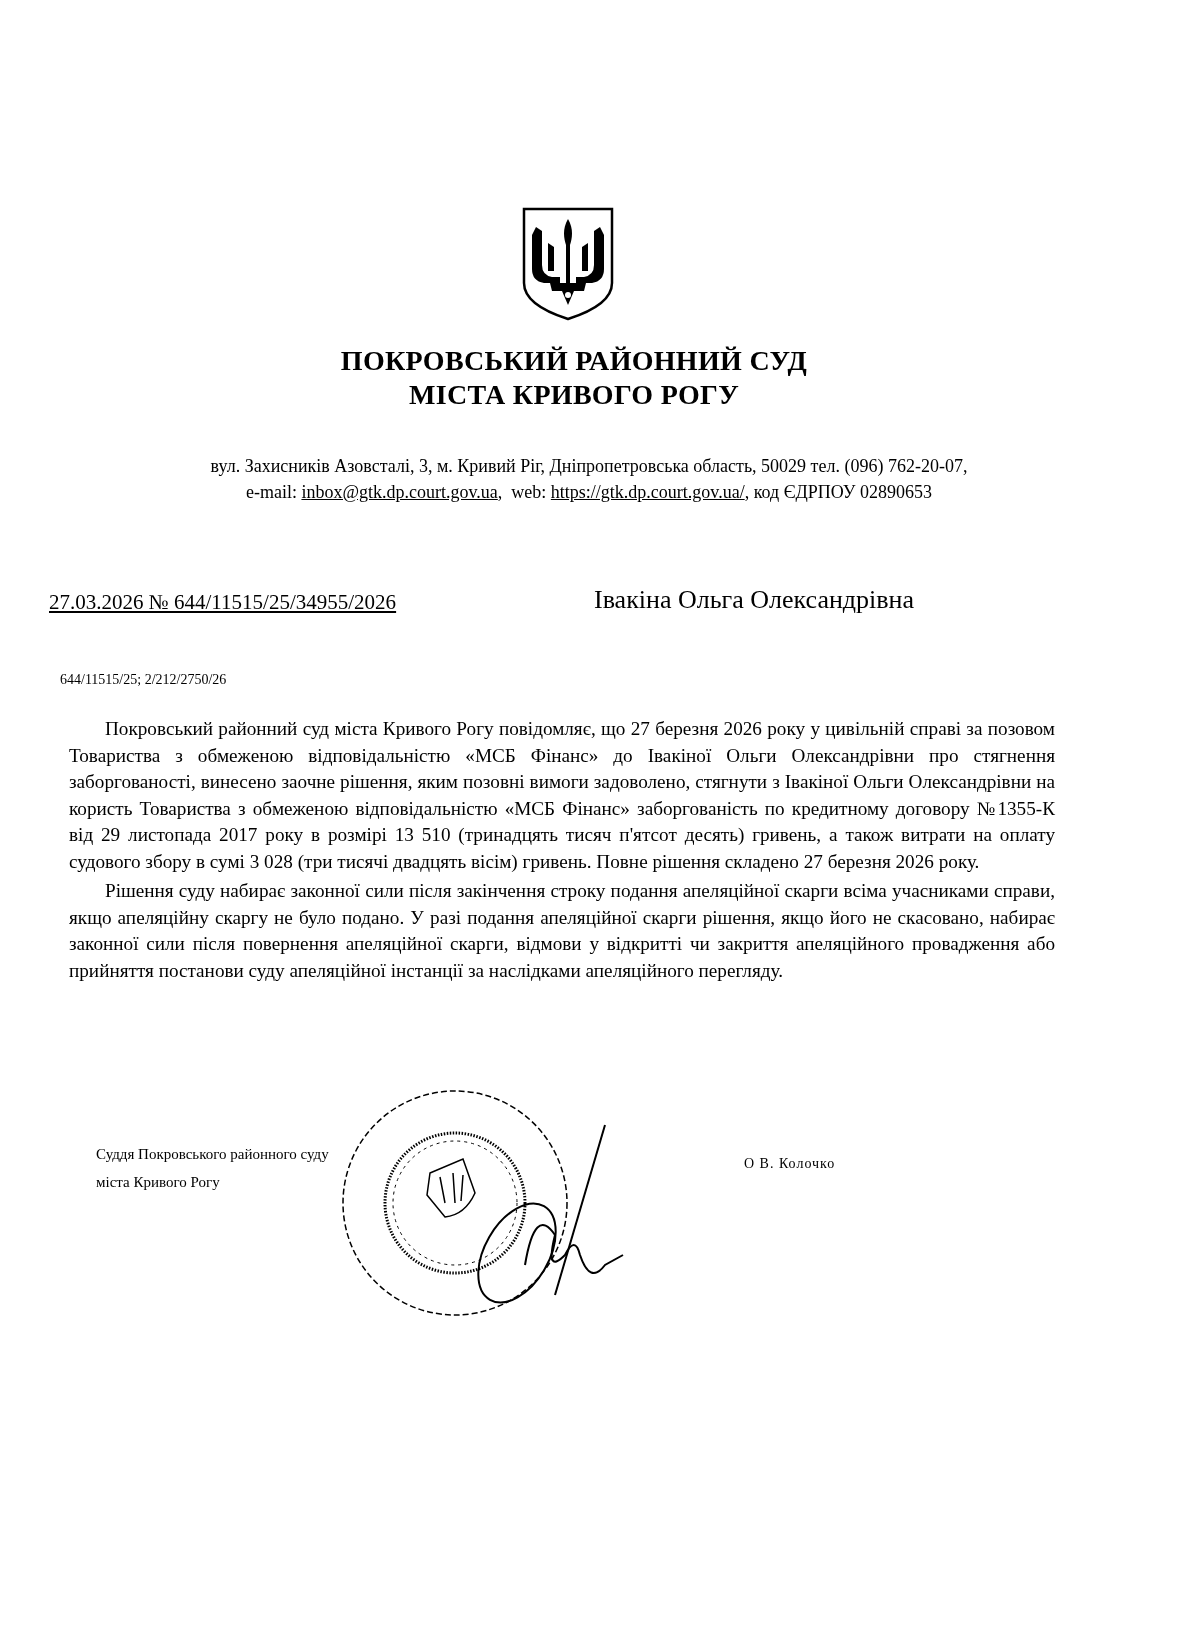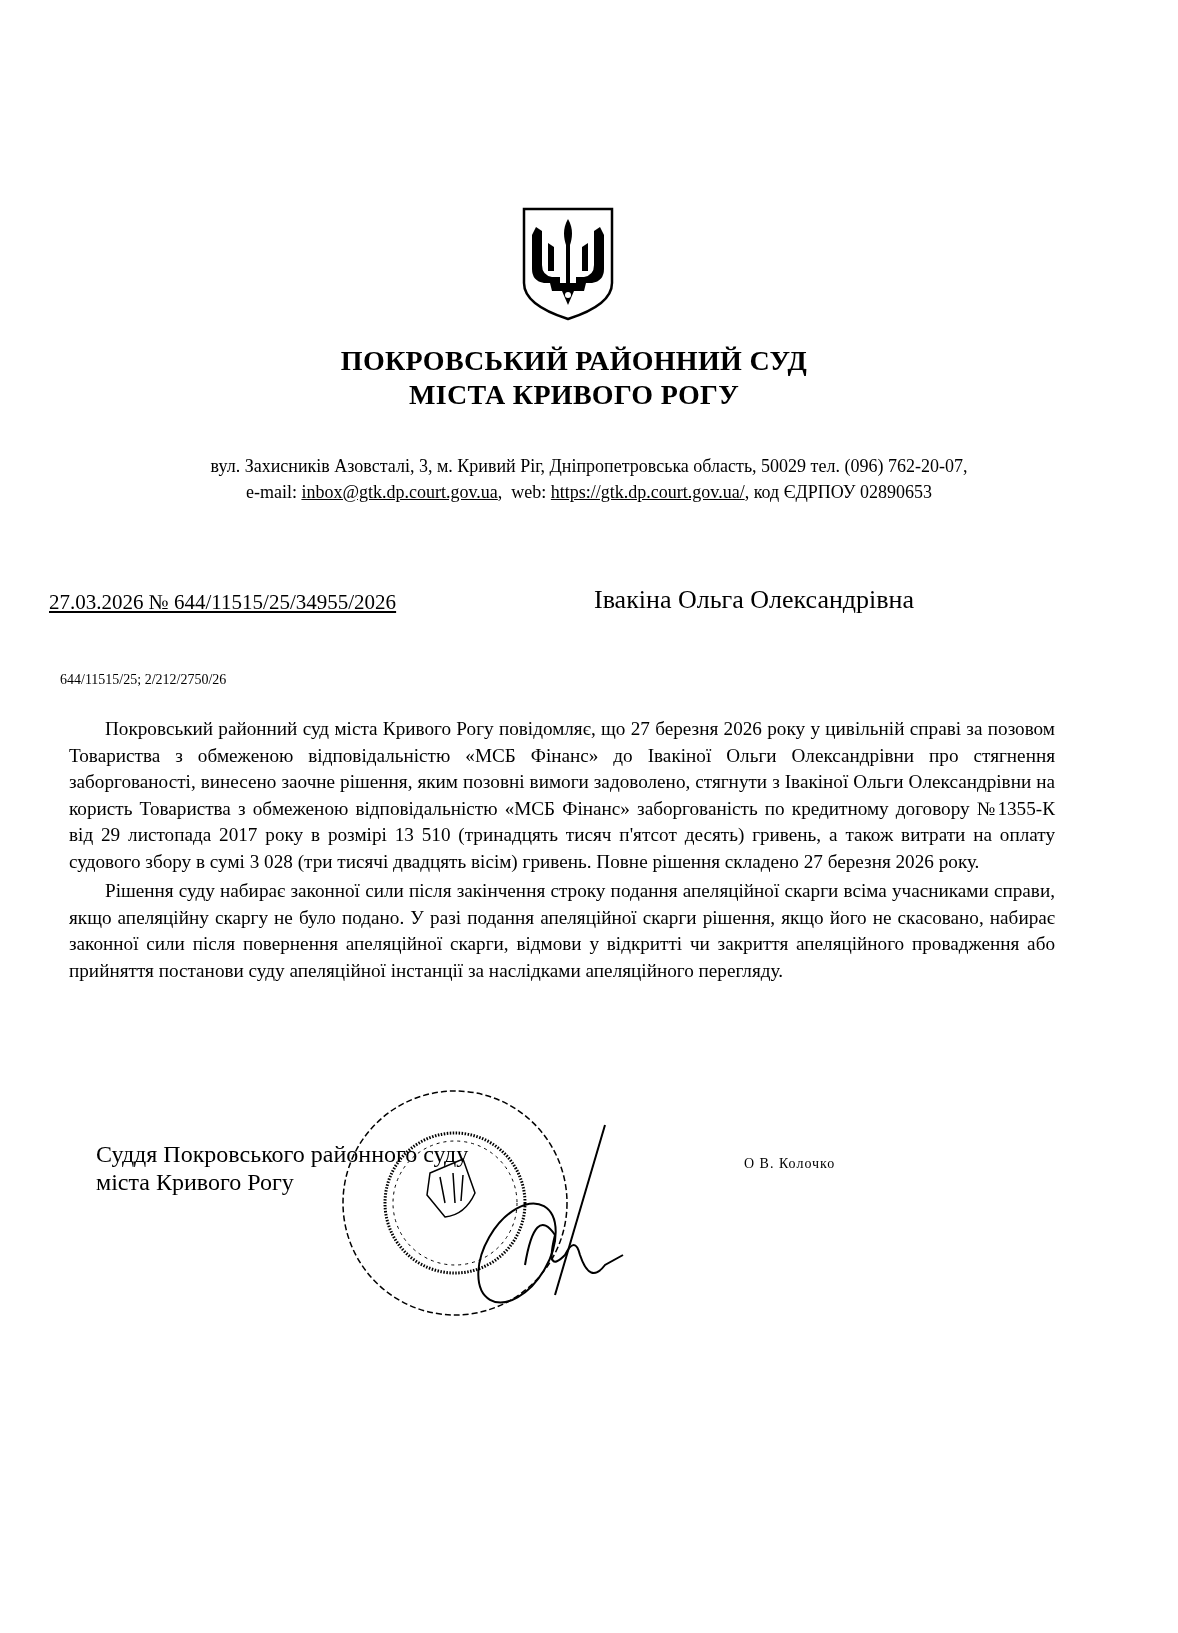--- a/index.html
+++ b/index.html
@@ -19,21 +19,21 @@
 
     .outgoing { position: absolute; left: 28px; top: 590px; font-size: 21px; text-decoration: underline; margin-left: 21px; }
     .refs { position: absolute; left: 32px; top: 672px; font-size: 14px; margin-left: 28px; }
 
     .recipient { position: absolute; left: 594px; top: 586px; font-size: 26px; line-height: 27px; }
     .recipient .indent { padding-left: 14px; }
 
     .body-text { position: absolute; left: 66px; top: 713px; width: 992px; font-size: 19.2px; line-height: 26.5px; text-align: justify; }
     .body-text p { margin: 3px; text-indent: 36px; font-family: Liberation Serif, serif; }
 
-    .sign-left { position: absolute; left: 96px; top: 1140px; font-size: 24px; line-height: 28px; }
+    .sign-left { position: absolute; left: 96px; top: 1140px; font-size: 15px; line-height: 28px; }
     .sign-right { position: absolute; left: 744px; top: 1156px; font-size: 14px; letter-spacing: 1px; }
 
     .stamp { position: absolute; left: 305px; top: 1085px; width: 320px; height: 250px; pointer-events: none; }
   </style>
 </head>
 <body>
 
 <div class="page">
 
   <svg class="coat" viewBox="0 0 96 118">

